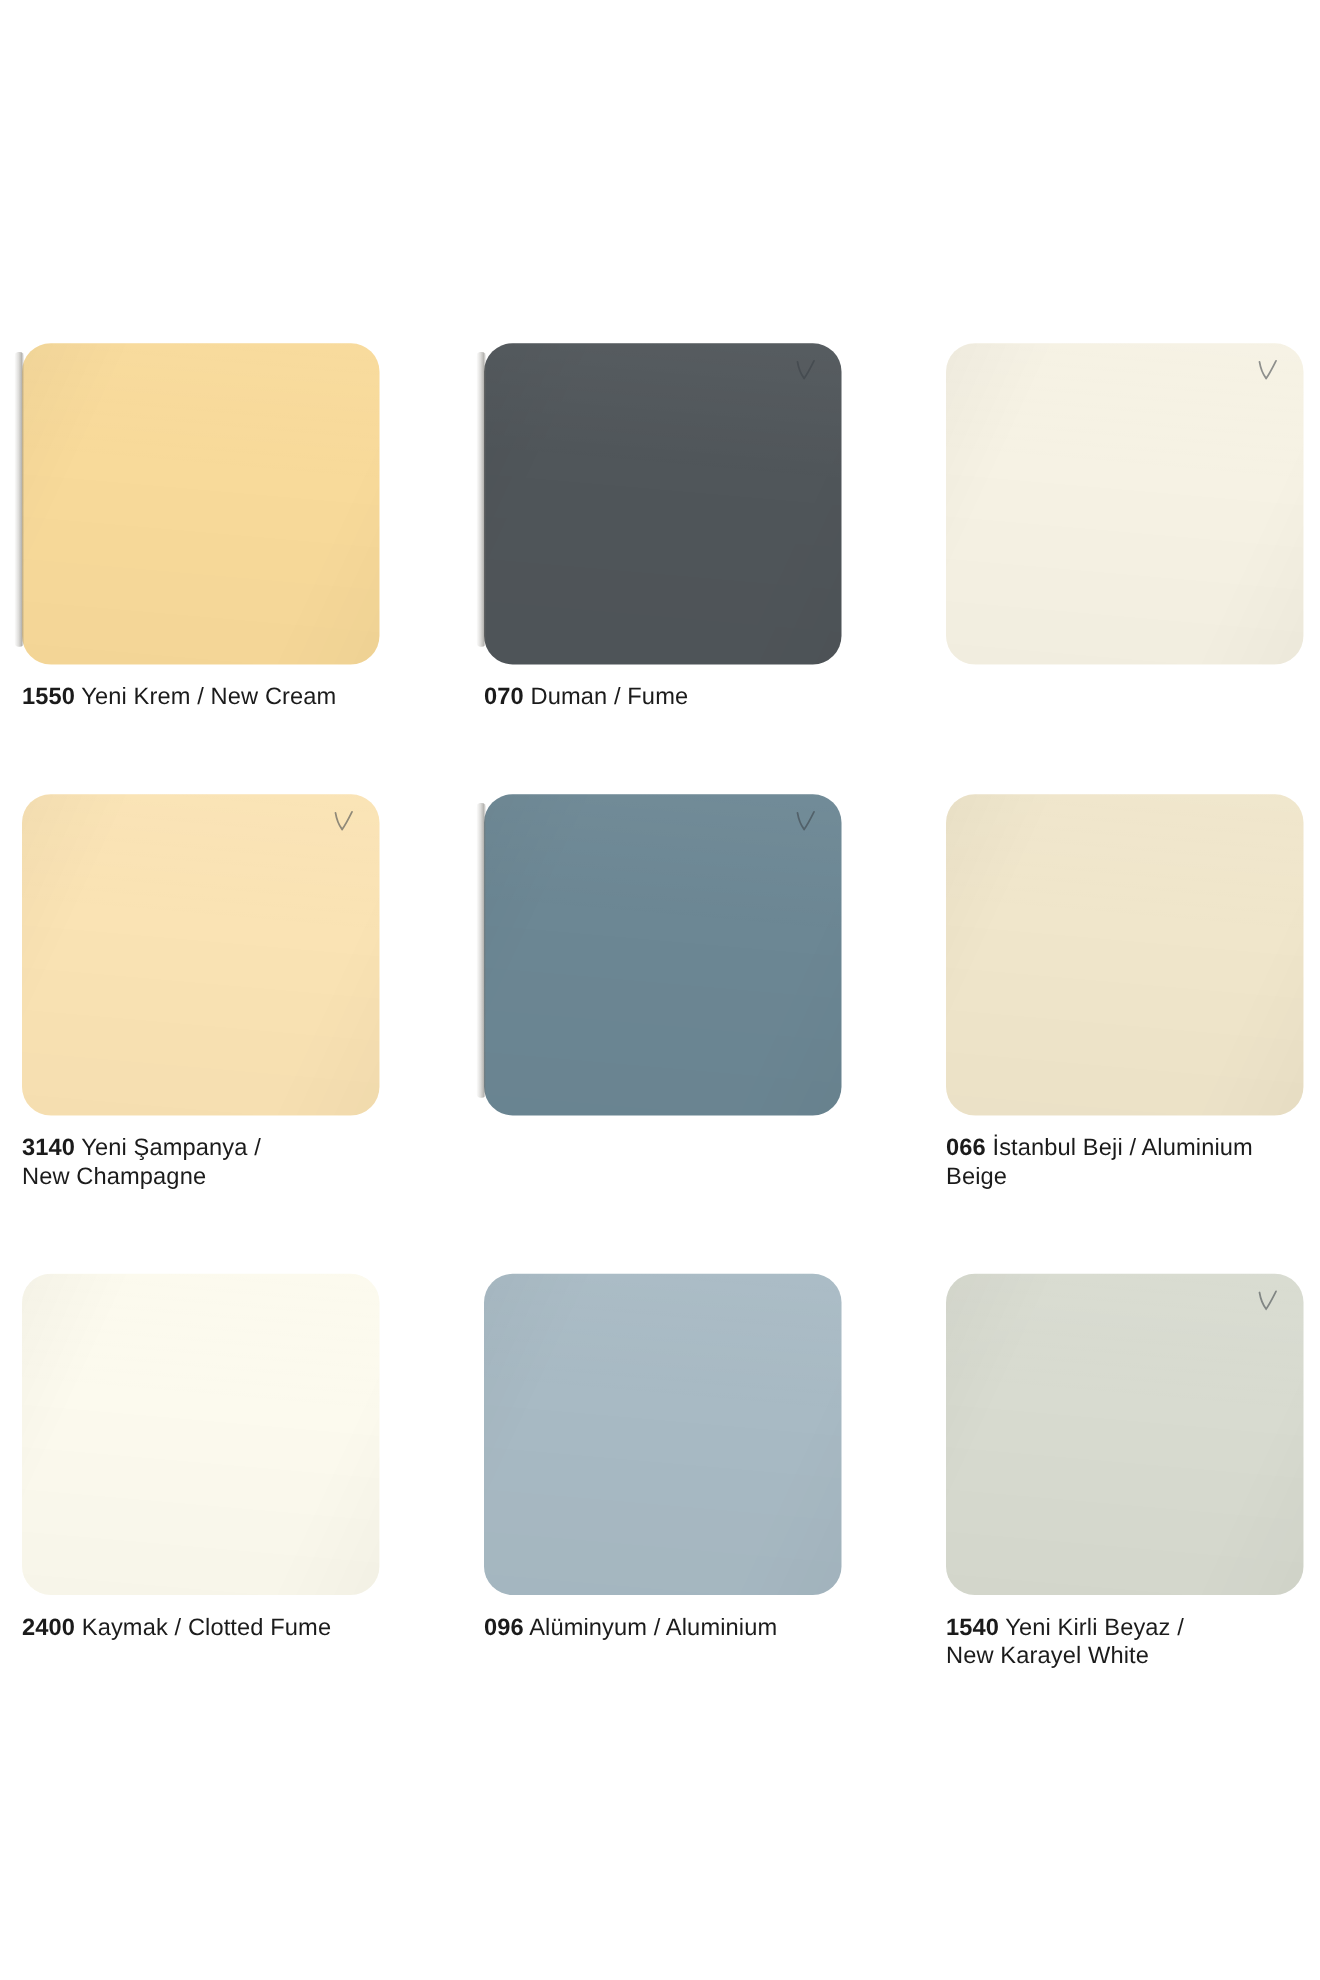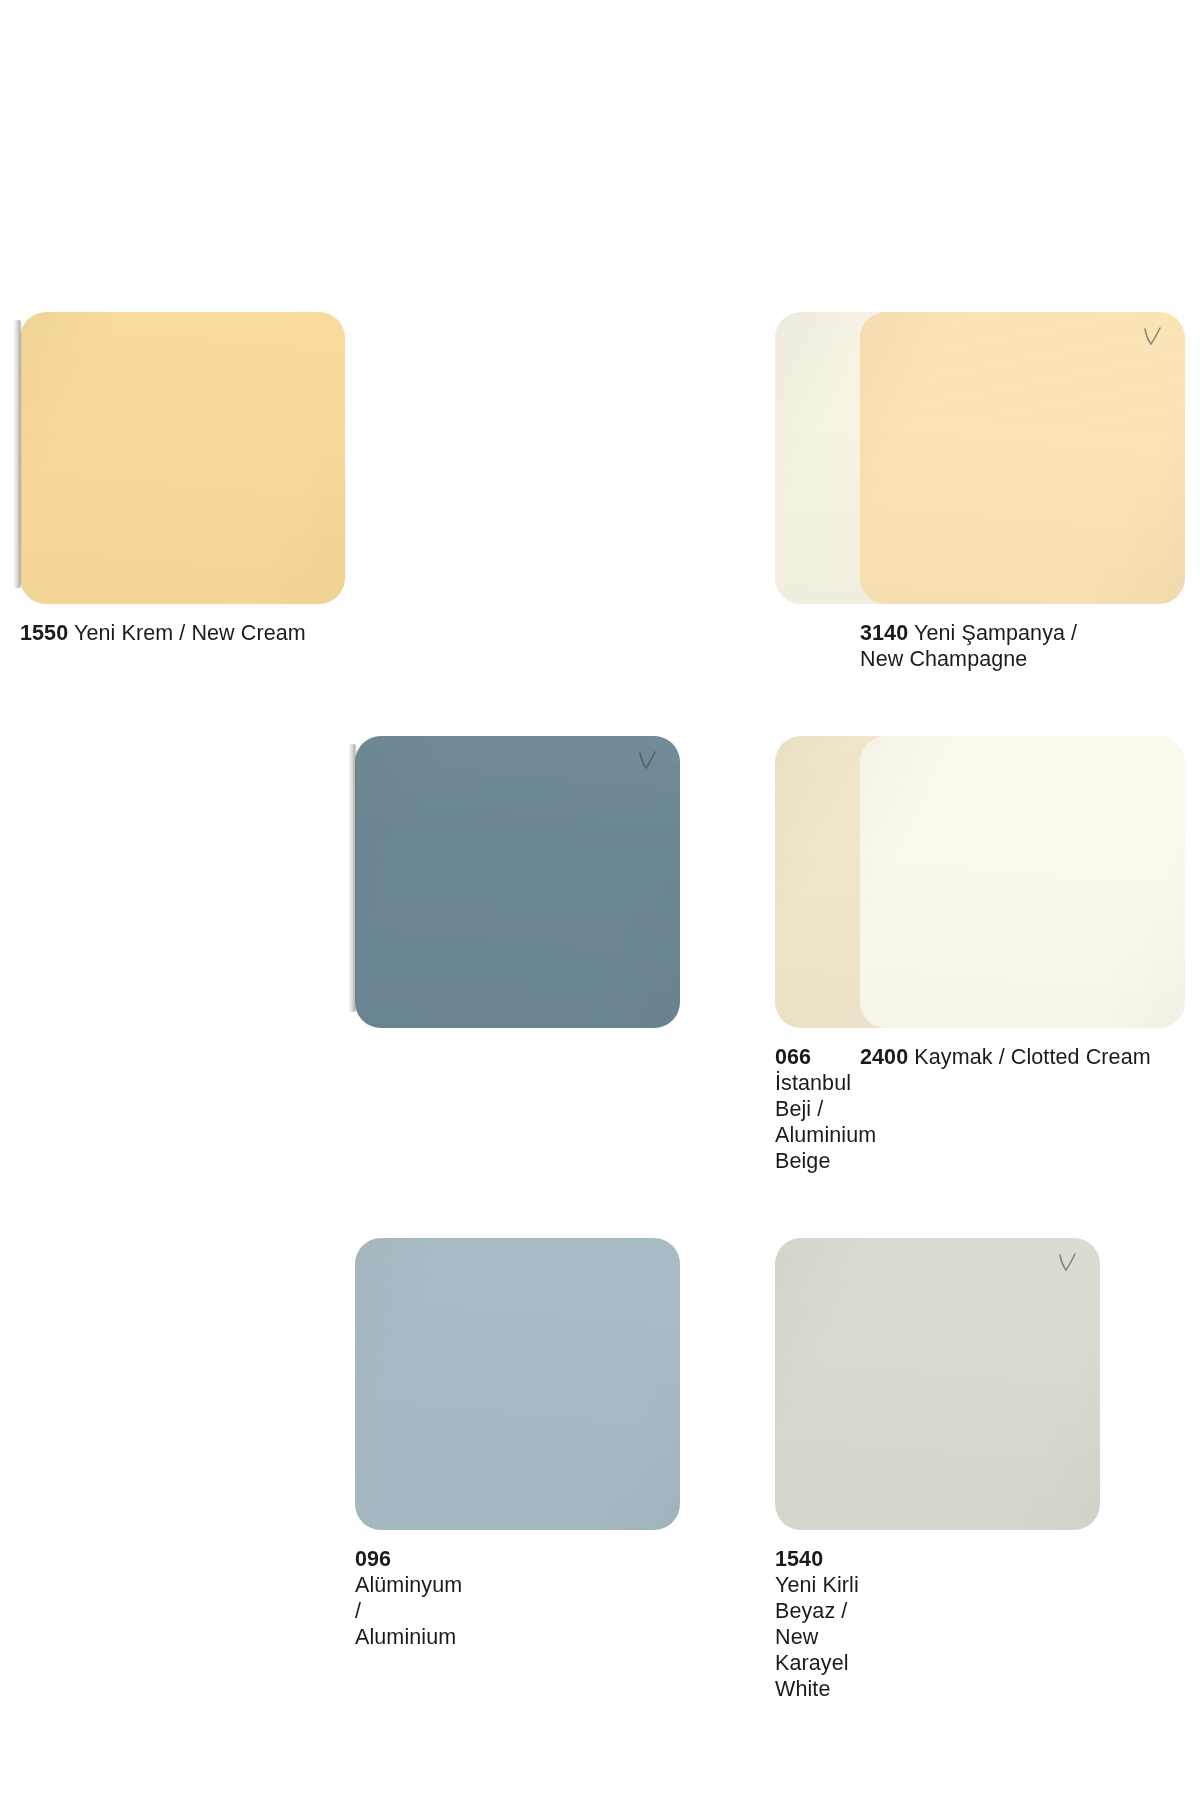--- a/index.html
+++ b/index.html
@@ -26,21 +26,21 @@
   }
 
   .grid {
     position: absolute;
     left: 20px;
     top: 312px;
     width: 1160px;
     display: grid;
     grid-template-columns: 335px 85px 335px 85px 335px;
     grid-template-rows: auto auto auto;
-    row-gap: 4px;
+    row-gap: 16px;
   }
 
   .cell {
     position: relative;
   }
   .spacer { }
 
   .swatch-wrap {
     position: relative;
     width: 325px;
@@ -118,20 +118,33 @@
   <div class="grid" id="swatch-grid">
       <div class="cell">
         <div class="swatch-wrap">
           <div class="swatch" style="background-color: rgb(248, 218, 154);"></div>
           <div class="edge-left"></div>
         </div>
         <div class="label"><span class="code">1550</span> <span class="name">Yeni Krem / New Cream</span></div>
         <div class="row-gap-1"></div>
       </div>
       <div class="spacer"></div>
+      <div class="cell">
+        <div class="swatch-wrap">
+          <div class="swatch" style="background-color: rgb(80, 86, 90);"></div>
+          <div class="edge-left"></div>
+          <div class="tick">
+            <svg width="20" height="22" viewBox="0 0 20 22">
+              <path d="M2 3 C3 9, 5 14, 8 18 C11 14, 14 8, 17 2" fill="none" stroke="#3a4046" stroke-width="1.6" stroke-linecap="round"></path>
+            </svg>
+          </div>
+        </div>
+        <div class="label"><span class="code">070</span> <span class="name">Duman / Fume</span></div>
+        <div class="row-gap-1"></div>
+      </div>
       <div class="spacer"></div>
       <div class="cell">
         <div class="swatch-wrap">
           <div class="swatch" style="background-color: rgb(246, 242, 228);"></div>
           <div class="tick">
             <svg width="20" height="22" viewBox="0 0 20 22">
               <path d="M2 3 C3 9, 5 14, 8 18 C11 14, 14 8, 17 2" fill="none" stroke="#3a4046" stroke-width="1.6" stroke-linecap="round"></path>
             </svg>
           </div>
         </div>
@@ -167,21 +180,21 @@
         <div class="swatch-wrap">
           <div class="swatch" style="background-color: rgb(240, 230, 203);"></div>
         </div>
         <div class="label"><span class="code">066</span> <span class="name">İstanbul Beji / Aluminium Beige</span></div>
         <div class="row-gap-1"></div>
       </div>
       <div class="cell">
         <div class="swatch-wrap">
           <div class="swatch" style="background-color: rgb(252, 250, 238);"></div>
         </div>
-        <div class="label"><span class="code">2400</span> <span class="name">Kaymak / Clotted Cream</span></div>
+        <div class="label"><span class="code">2400</span> <span class="name">Kaymak / Clotted Fume</span></div>
       </div>
       <div class="spacer"></div>
       <div class="cell">
         <div class="swatch-wrap">
           <div class="swatch" style="background-color: rgb(168, 186, 196);"></div>
         </div>
         <div class="label"><span class="code">096</span> <span class="name">Alüminyum / Aluminium</span></div>
       </div>
       <div class="spacer"></div>
       <div class="cell">

